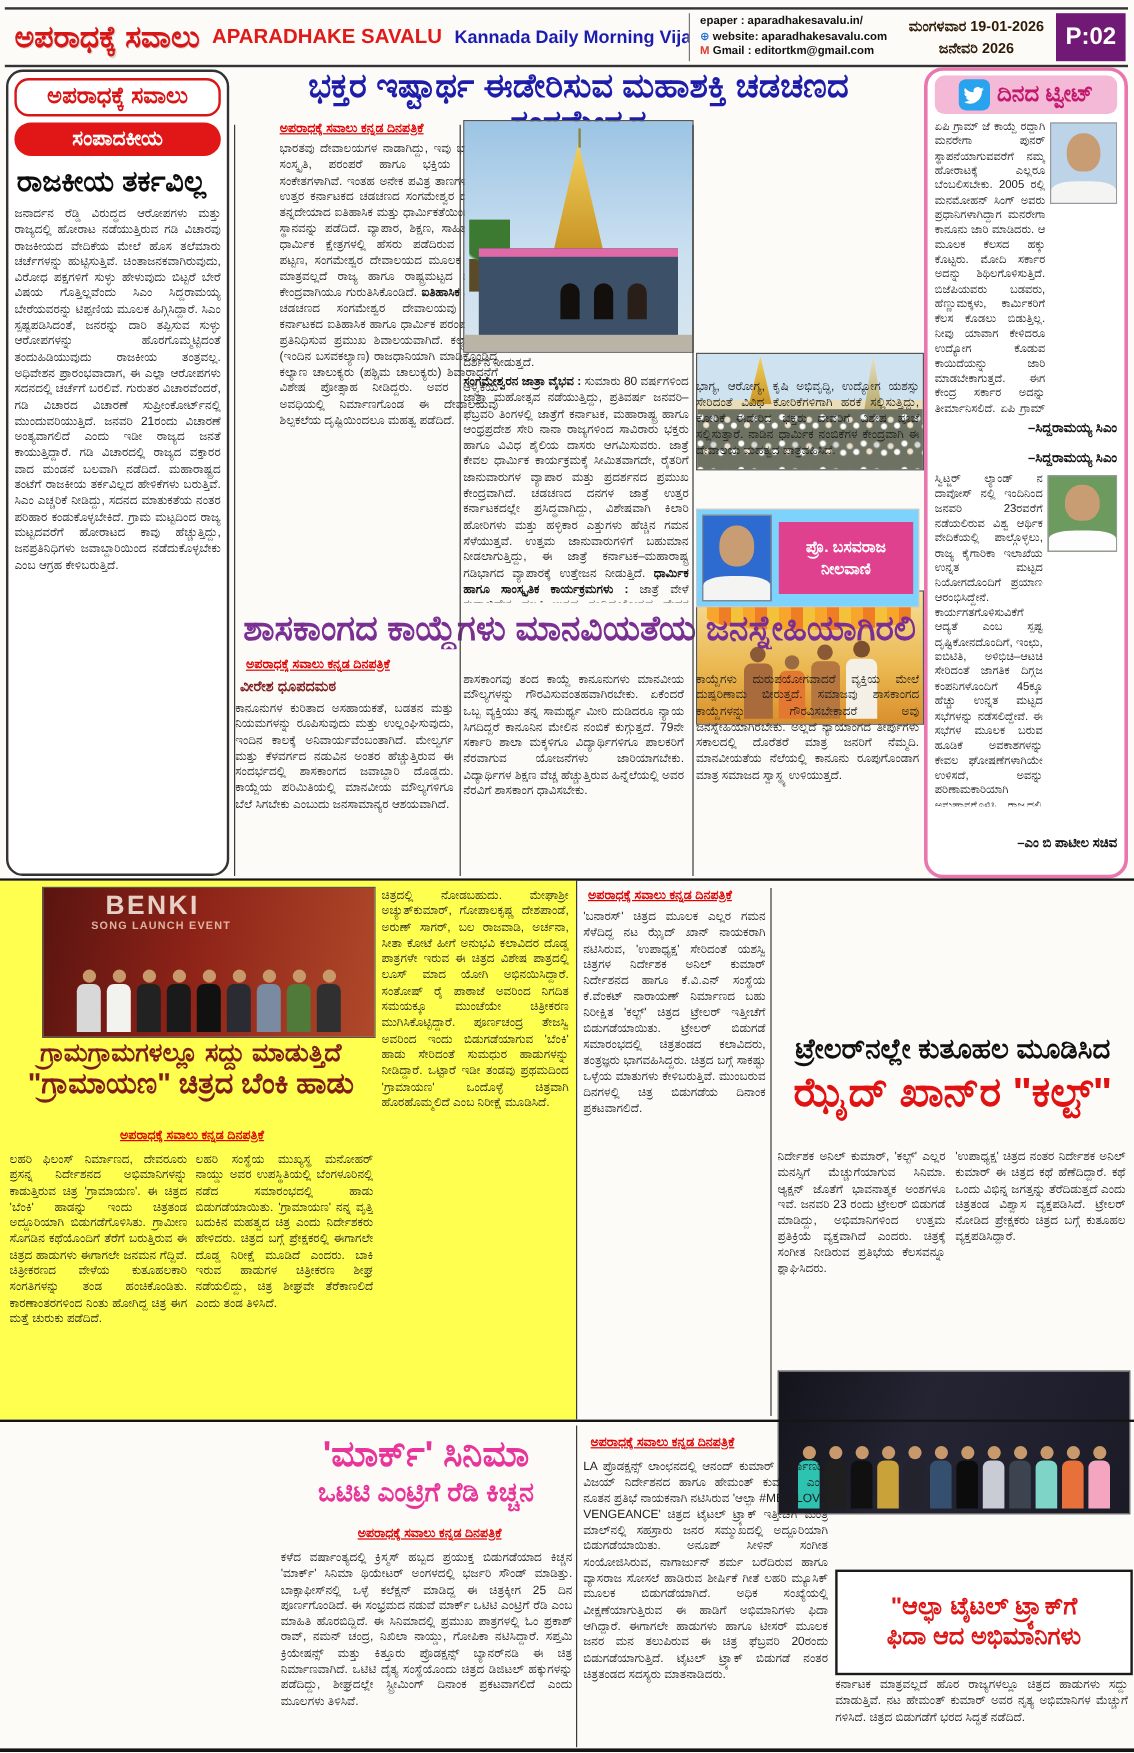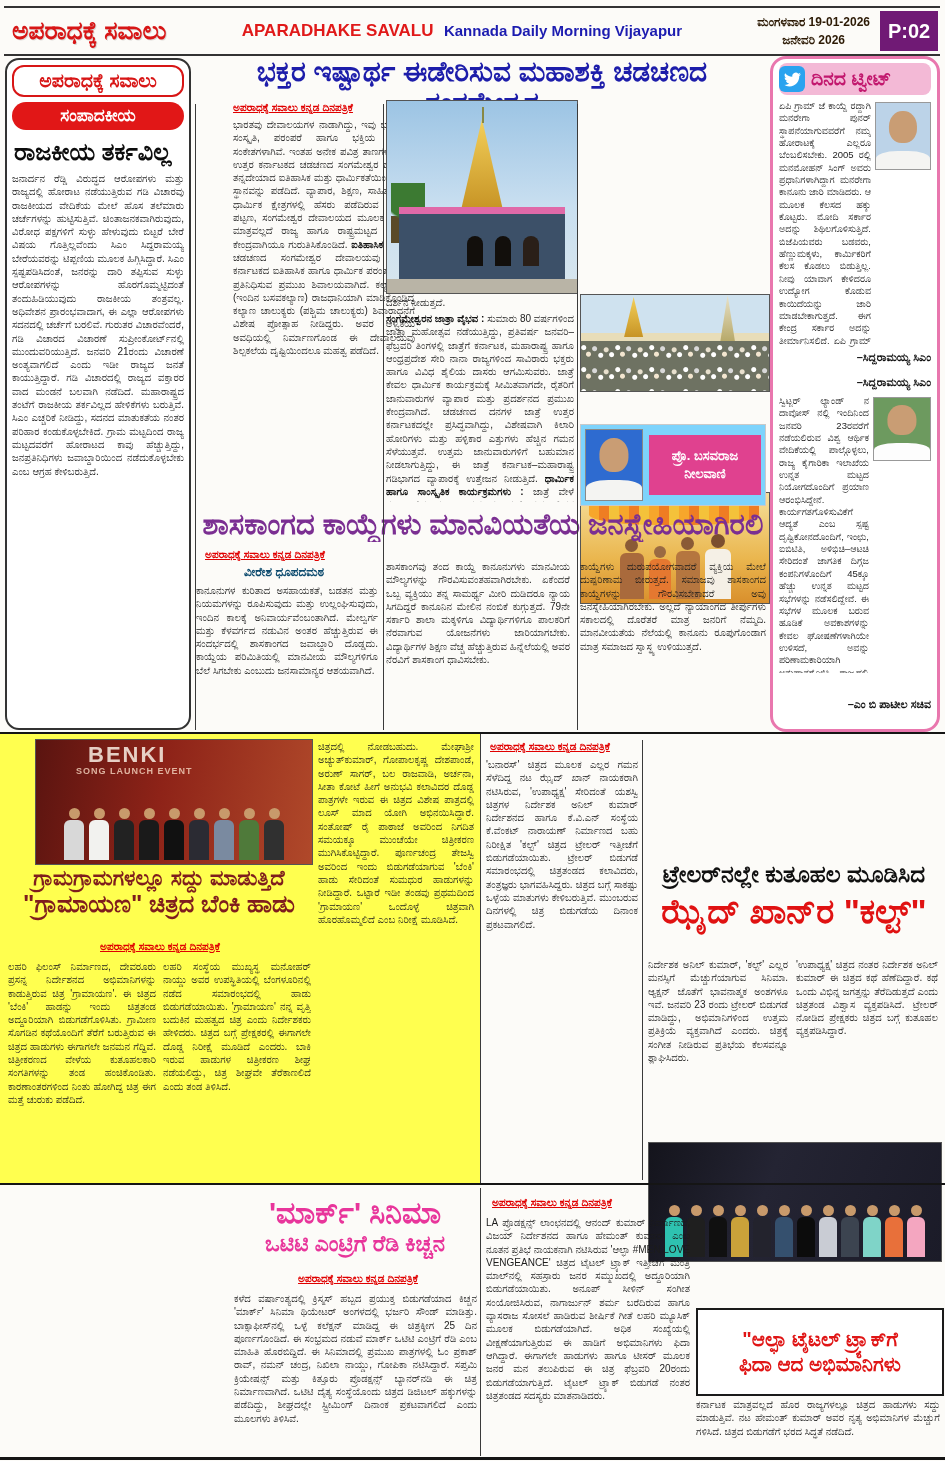--- a/index.html
+++ b/index.html
@@ -26,20 +26,25 @@
 <body>
 
 <div id="page">
 
   <div class="abs" style="left:4px;top:6px;width:936px;height:46px;border-top:2px solid #333;border-bottom:2px solid #333;display:flex;align-items:center;">
     <div style="color:#d81616;font-weight:bold;font-size:25px;padding:0 10px 0 8px;white-space:nowrap;text-shadow:1px 1px 0 #00000022;">ಅಪರಾಧಕ್ಕೆ ಸವಾಲು</div>
     <div style="flex:1;text-align:center;white-space:nowrap;overflow:hidden;">
       <span style="color:#e01919;font-weight:bold;font-size:17px;">APARADHAKE SAVALU</span>
       <span style="color:#1c1cb0;font-weight:bold;font-size:15px;margin-left:6px;">Kannada Daily Morning Vijayapur</span>
     </div>
+    <div style="border-left:1px solid #777;padding:1px 8px;font-size:9.5px;font-weight:bold;color:#111;line-height:1.35;white-space:nowrap;">
+      <div>epaper : aparadhakesavalu.in/</div>
+      <div><span style="color:#1a6fd4;">⊕</span> <span>website: aparadhakesavalu.com</span></div>
+      <div><span style="color:#e03a2e;font-weight:900;">M</span> <span>Gmail : editortkm@gmail.com</span></div>
+    </div>
     <div style="padding:0 10px;text-align:center;font-weight:bold;font-size:12px;color:#2c1a05;line-height:1.5;white-space:nowrap;">
       <div>ಮಂಗಳವಾರ 19-01-2026</div>
       <div>ಜನೇವರಿ 2026</div>
     </div>
     <div style="background:#701a75;color:#fff;font-weight:bold;font-size:20px;width:58px;height:40px;display:flex;align-items:center;justify-content:center;margin-right:2px;">P:02</div>
   </div>
 
   <div class="abs" style="left:5px;top:58px;width:186px;height:672px;border:2px solid #333;border-radius:14px;padding:5px;box-sizing:border-box;background:#fff;">
     <div style="border:2px solid #d81616;border-radius:12px;color:#d81616;font-weight:bold;font-size:19px;text-align:center;padding:3px 0;">ಅಪರಾಧಕ್ಕೆ ಸವಾಲು</div>
     <div style="background:#e11717;border-radius:14px;color:#fff;font-weight:bold;font-size:17px;text-align:center;padding:4px 0;margin-top:5px;">ಸಂಪಾದಕೀಯ</div>
@@ -98,40 +103,41 @@
     </div>
   </div>
 
   <div class="abs bt" style="left:386px;top:312px;width:188px;height:190px;">
     <span class="subh">ಸಂಗಮೇಶ್ವರನ ಜಾತ್ರಾ ವೈಭವ : </span>
     <span>ಸುಮಾರು 80 ವರ್ಷಗಳಿಂದ ಜಾತ್ರಾ ಮಹೋತ್ಸವ ನಡೆಯುತ್ತಿದ್ದು, ಪ್ರತಿವರ್ಷ ಜನವರಿ–ಫೆಬ್ರವರಿ ತಿಂಗಳಲ್ಲಿ ಜಾತ್ರೆಗೆ ಕರ್ನಾಟಕ, ಮಹಾರಾಷ್ಟ್ರ ಹಾಗೂ ಆಂಧ್ರಪ್ರದೇಶ ಸೇರಿ ನಾನಾ ರಾಜ್ಯಗಳಿಂದ ಸಾವಿರಾರು ಭಕ್ತರು ಹಾಗೂ ವಿವಿಧ ಶೈಲಿಯ ದಾಸರು ಆಗಮಿಸುವರು. ಜಾತ್ರೆ ಕೇವಲ ಧಾರ್ಮಿಕ ಕಾರ್ಯಕ್ರಮಕ್ಕೆ ಸೀಮಿತವಾಗದೇ, ರೈತರಿಗೆ ಜಾನುವಾರುಗಳ ವ್ಯಾಪಾರ ಮತ್ತು ಪ್ರದರ್ಶನದ ಪ್ರಮುಖ ಕೇಂದ್ರವಾಗಿದೆ. ಚಡಚಣದ ದನಗಳ ಜಾತ್ರೆ ಉತ್ತರ ಕರ್ನಾಟಕದಲ್ಲೇ ಪ್ರಸಿದ್ಧವಾಗಿದ್ದು, ವಿಶೇಷವಾಗಿ ಕಿಲಾರಿ ಹೋರಿಗಳು ಮತ್ತು ಹಳ್ಳಿಕಾರ ಎತ್ತುಗಳು ಹೆಚ್ಚಿನ ಗಮನ ಸೆಳೆಯುತ್ತವೆ. ಉತ್ತಮ ಜಾನುವಾರುಗಳಿಗೆ ಬಹುಮಾನ ನೀಡಲಾಗುತ್ತಿದ್ದು, ಈ ಜಾತ್ರೆ ಕರ್ನಾಟಕ–ಮಹಾರಾಷ್ಟ್ರ ಗಡಿಭಾಗದ ವ್ಯಾಪಾರಕ್ಕೆ ಉತ್ತೇಜನ ನೀಡುತ್ತಿದೆ.</span>
     <span class="subh">ಧಾರ್ಮಿಕ ಹಾಗೂ ಸಾಂಸ್ಕೃತಿಕ ಕಾರ್ಯಕ್ರಮಗಳು : </span>
     <span>ಜಾತ್ರೆ ವೇಳೆ ರುದ್ರಾಭಿಷೇಕ, ಪಲ್ಲಕ್ಕಿ ಉತ್ಸವ, ನಂದಿಧ್ವಜೋತ್ಸವ, ದೇವರ ಸಮ್ಮುಖ ಉತ್ಸವಗಳು ನಡೆಯುತ್ತವೆ. ಜೊತೆಗೆ ಮಲ್ಲರ ಕುಸ್ತಿ, ನಾಟಕ ಪ್ರದರ್ಶನ, ಜಾನಪದ ಮೇಳ ಮುಂತಾದ ದಾಸೋಹದ ಕಾರ್ಯಕ್ರಮಗಳು ಜರುಗುತ್ತವೆ.</span>
   </div>
 
+  <div class="abs bt" style="left:580px;top:316px;width:186px;height:102px;">ಭಾಗ್ಯ, ಆರೋಗ್ಯ, ಕೃಷಿ ಅಭಿವೃದ್ಧಿ, ಉದ್ಯೋಗ ಯಶಸ್ಸು ಸೇರಿದಂತೆ ವಿವಿಧ ಕೋರಿಕೆಗಳಿಗಾಗಿ ಹರಕೆ ಸಲ್ಲಿಸುತ್ತಿದ್ದು, ಕೋರಿಕೆ ಈಡೇರಿದ ಭಕ್ತರು ದೇವರಿಗೆ ವಿಶೇಷ ಪೂಜೆ ಸಲ್ಲಿಸುತ್ತಾರೆ. ನಾಡಿನ ಧಾರ್ಮಿಕ ನಂಬಿಕೆಗಳ ಕೇಂದ್ರವಾಗಿ ಈ ದೇವಾಲಯ ಮಹತ್ವದ ಪಾತ್ರವಹಿಸಿದೆ.</div>
 
   <div class="abs" style="left:580px;top:424px;width:186px;height:82px;border:1px solid #c9c9c9;background:#7dd3fc;display:flex;align-items:center;padding:4px;box-sizing:border-box;">
     <div class="pface" style="width:56px;height:70px;background:#2e6bd0;flex:0 0 auto;border:1px solid #888;">
       <div class="f"></div>
         <div class="sh"></div>
     </div>
     <div style="flex:1;background:#e0418f;color:#fff;font-weight:bold;font-size:13px;text-align:center;margin-left:6px;padding:12px 2px;line-height:1.4;">
       <span>ಪ್ರೊ. ಬಸವರಾಜ ನೀಲವಾಣಿ</span>
     </div>
   </div>
 
   <div class="abs" style="left:198px;top:508px;width:570px;text-align:center;color:#7b2f92;font-weight:bold;font-size:29px;white-space:nowrap;overflow:hidden;">ಶಾಸಕಾಂಗದ ಕಾಯ್ದೆಗಳು ಮಾನವಿಯತೆಯ ಜನಸ್ನೇಹಿಯಾಗಿರಲಿ</div>
   <div class="abs tag" style="left:205px;top:548px;width:160px;">ಅಪರಾಧಕ್ಕೆ ಸವಾಲು ಕನ್ನಡ ದಿನಪತ್ರಿಕೆ</div>
-  <div class="abs" style="left:200px;top:565px;width:160px;font-weight:bold;font-size:12px;color:#0c4a6e;margin-left:44px;">ವೀರೇಶ ಧೂಪದಮಠ</div>
+  <div class="abs" style="left:200px;top:565px;width:160px;font-weight:bold;font-size:12px;color:#7f1d1d;">ವೀರೇಶ ಧೂಪದಮಠ</div>
   <div class="abs bt" style="left:196px;top:584px;width:182px;height:146px;">ಕಾನೂನುಗಳ ಕುರಿತಾದ ಅಸಹಾಯಕತೆ, ಬಡತನ ಮತ್ತು ನಿಯಮಗಳನ್ನು ರೂಪಿಸುವುದು ಮತ್ತು ಉಲ್ಲಂಘಿಸುವುದು, ಇಂದಿನ ಕಾಲಕ್ಕೆ ಅನಿವಾರ್ಯವೆಂಬಂತಾಗಿದೆ. ಮೇಲ್ವರ್ಗ ಮತ್ತು ಕೆಳವರ್ಗದ ನಡುವಿನ ಅಂತರ ಹೆಚ್ಚುತ್ತಿರುವ ಈ ಸಂದರ್ಭದಲ್ಲಿ ಶಾಸಕಾಂಗದ ಜವಾಬ್ದಾರಿ ದೊಡ್ಡದು. ಕಾಯ್ದೆಯ ಪರಿಮಿತಿಯಲ್ಲಿ ಮಾನವೀಯ ಮೌಲ್ಯಗಳಿಗೂ ಬೆಲೆ ಸಿಗಬೇಕು ಎಂಬುದು ಜನಸಾಮಾನ್ಯರ ಆಶಯವಾಗಿದೆ.</div>
   <div class="abs bt" style="left:386px;top:560px;width:184px;height:170px;">ಶಾಸಕಾಂಗವು ತಂದ ಕಾಯ್ದೆ ಕಾನೂನುಗಳು ಮಾನವೀಯ ಮೌಲ್ಯಗಳನ್ನು ಗೌರವಿಸುವಂತಹವಾಗಿರಬೇಕು. ಏಕೆಂದರೆ ಒಬ್ಬ ವ್ಯಕ್ತಿಯು ತನ್ನ ಸಾಮರ್ಥ್ಯ ಮೀರಿ ದುಡಿದರೂ ನ್ಯಾಯ ಸಿಗದಿದ್ದರೆ ಕಾನೂನಿನ ಮೇಲಿನ ನಂಬಿಕೆ ಕುಗ್ಗುತ್ತದೆ. 79ನೇ ಸರ್ಕಾರಿ ಶಾಲಾ ಮಕ್ಕಳಿಗೂ ವಿದ್ಯಾರ್ಥಿಗಳಿಗೂ ಪಾಲಕರಿಗೆ ನೆರವಾಗುವ ಯೋಜನೆಗಳು ಜಾರಿಯಾಗಬೇಕು. ವಿದ್ಯಾರ್ಥಿಗಳ ಶಿಕ್ಷಣ ವೆಚ್ಚ ಹೆಚ್ಚುತ್ತಿರುವ ಹಿನ್ನೆಲೆಯಲ್ಲಿ ಅವರ ನೆರವಿಗೆ ಶಾಸಕಾಂಗ ಧಾವಿಸಬೇಕು.</div>
   <div class="abs bt" style="left:580px;top:560px;width:186px;height:170px;">ಕಾಯ್ದೆಗಳು ದುರುಪಯೋಗವಾದರೆ ವ್ಯಕ್ತಿಯ ಮೇಲೆ ದುಷ್ಪರಿಣಾಮ ಬೀರುತ್ತದೆ. ಸಮಾಜವು ಶಾಸಕಾಂಗದ ಕಾಯ್ದೆಗಳನ್ನು ಗೌರವಿಸಬೇಕಾದರೆ ಅವು ಜನಸ್ನೇಹಿಯಾಗಿರಬೇಕು. ಅಲ್ಲದೆ ನ್ಯಾಯಾಂಗದ ತೀರ್ಪುಗಳು ಸಕಾಲದಲ್ಲಿ ದೊರೆತರೆ ಮಾತ್ರ ಜನರಿಗೆ ನೆಮ್ಮದಿ. ಮಾನವೀಯತೆಯ ನೆಲೆಯಲ್ಲಿ ಕಾನೂನು ರೂಪುಗೊಂಡಾಗ ಮಾತ್ರ ಸಮಾಜದ ಸ್ವಾಸ್ಥ್ಯ ಉಳಿಯುತ್ತದೆ.</div>
 
   <div class="abs" style="left:770px;top:56px;width:170px;height:676px;border:3px solid #e977ae;border-radius:16px;background:#fff;padding:4px 6px;box-sizing:border-box;">
-    <div style="display:flex;align-items:center;gap:6px;background:#f3b9d6;border-radius:8px;padding:3px 0;">
+    <div style="display:flex;align-items:center;gap:6px;background:#f3b9d6;border-radius:8px;padding:3px 0;justify-content:center;">
       <span style="width:26px;height:26px;background:#2aa3ef;border-radius:6px;display:inline-flex;align-items:center;justify-content:center;flex:0 0 auto;">
         <svg width="17" height="17" viewBox="0 0 24 24" fill="#fff">
             <path d="M23.95 4.57a10 10 0 01-2.82.77 4.96 4.96 0 002.16-2.72c-.95.56-2.01.96-3.13 1.19a4.92 4.92 0 00-8.38 4.48A13.94 13.94 0 011.64 3.16a4.92 4.92 0 001.52 6.57 4.9 4.9 0 01-2.23-.61v.06a4.92 4.92 0 003.95 4.83 4.96 4.96 0 01-2.22.08 4.93 4.93 0 004.6 3.42A9.87 9.87 0 010 19.54a13.94 13.94 0 007.55 2.21c9.06 0 14.01-7.5 14.01-14.01 0-.21 0-.42-.02-.63a10 10 0 002.41-2.54z"></path>
           </svg>
       </span>
       <span style="color:#c2186e;font-weight:bold;font-size:19px;">ದಿನದ ಟ್ವೀಟ್</span>
     </div>
     <div style="margin-top:5px;overflow:hidden;height:270px;">
       <div class="pface" style="float:right;width:54px;height:66px;background:#bcd3e8;border:1px solid #999;margin:2px 0 3px 4px;">
         <div class="f"></div>

